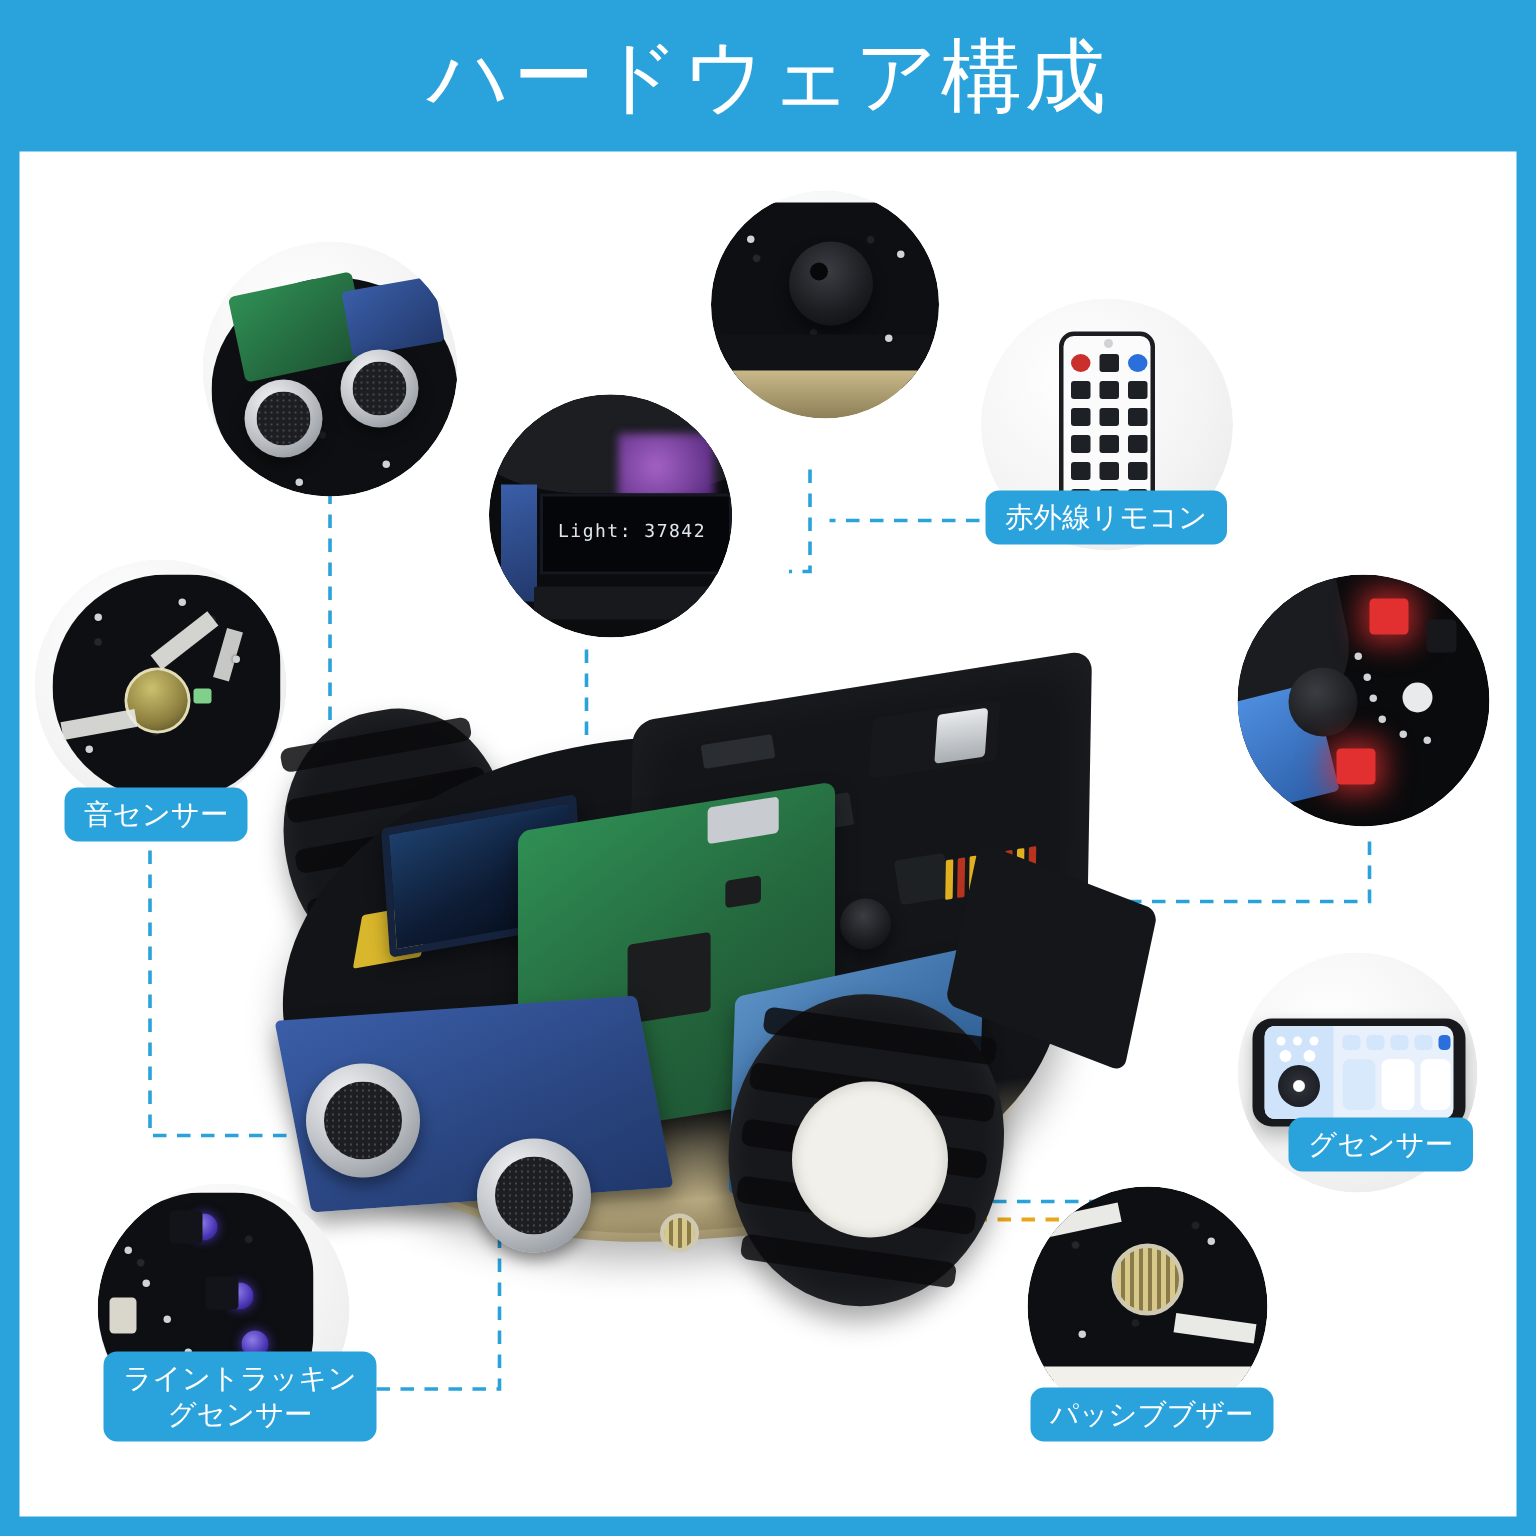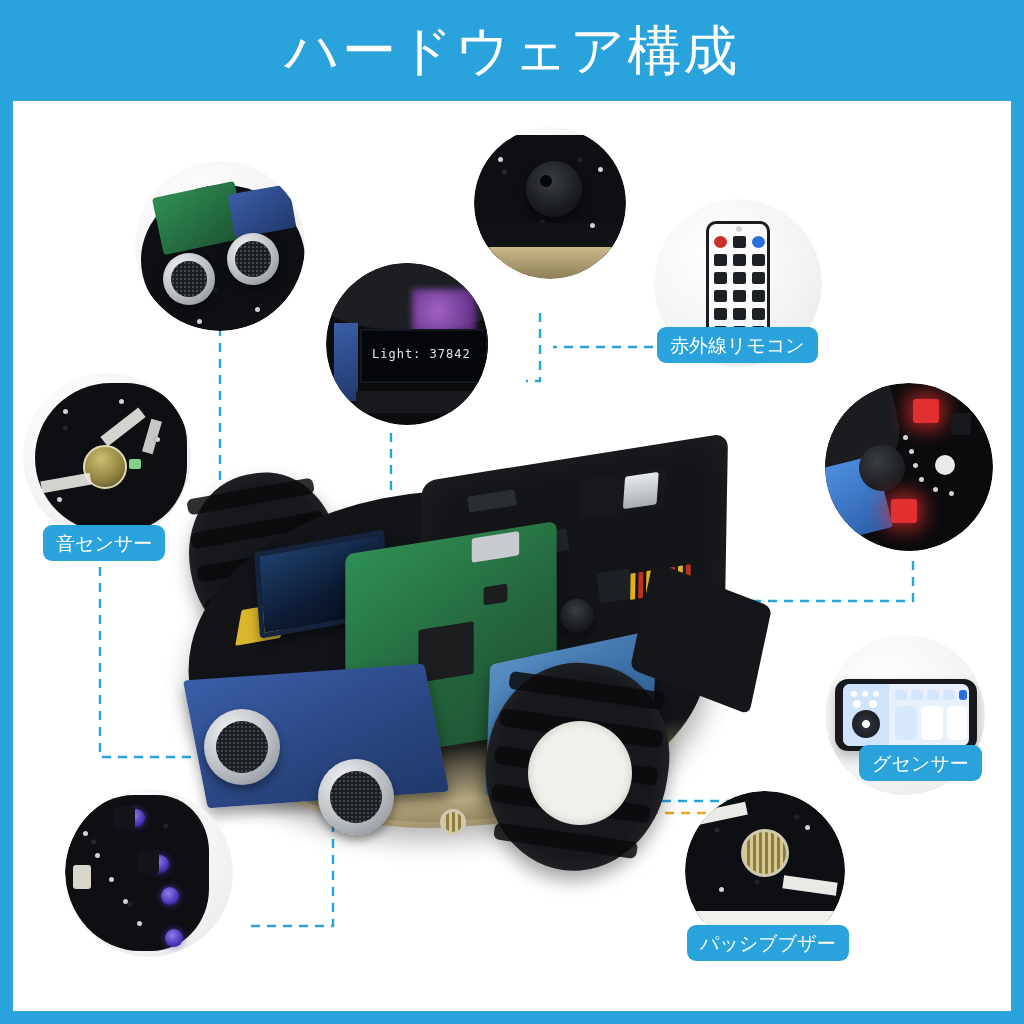--- a/index.html
+++ b/index.html
@@ -470,20 +470,24 @@
                     background:#121419; border-radius:3px;"></div>
         <div class="solderdot" style="left:18px; top:42px;"></div>
         <div class="solderdot" style="left:30px; top:64px;"></div>
         <div class="solderdot" style="left:44px; top:88px;"></div>
         <div class="solderdot" style="left:58px; top:110px;"></div>
         <div class="solderdot" style="left:72px; top:132px;"></div>
         <div style="position:absolute; left:8px; top:76px; width:18px; height:24px;
                     background:#d9d6cc; border-radius:3px;"></div>
       </div>
     </div>
+    <div class="label two-line" style="left:56px; top:800px; width:182px;">
+      <span>ライントラッキン</span><br>
+      <span>グセンサー</span>
+    </div>
 
     <div class="inset" style="left:672px; top:690px; width:160px; height:160px;">
       <div class="halo"></div>
       <div class="photo">
         <div class="pcb-black" style="left:0; top:0; width:160px; height:130px;"></div>
         <div class="ldr" style="left:56px; top:38px; width:48px; height:48px;"></div>
         <div class="silk" style="left:10px; top:16px; width:52px; height:13px; transform:rotate(-12deg);"></div>
         <div class="silk" style="left:98px; top:88px; width:54px; height:13px; transform:rotate(8deg);"></div>
         <div class="solderdot" style="left:34px; top:96px;"></div>
         <div class="solderdot" style="left:120px; top:34px;"></div>

